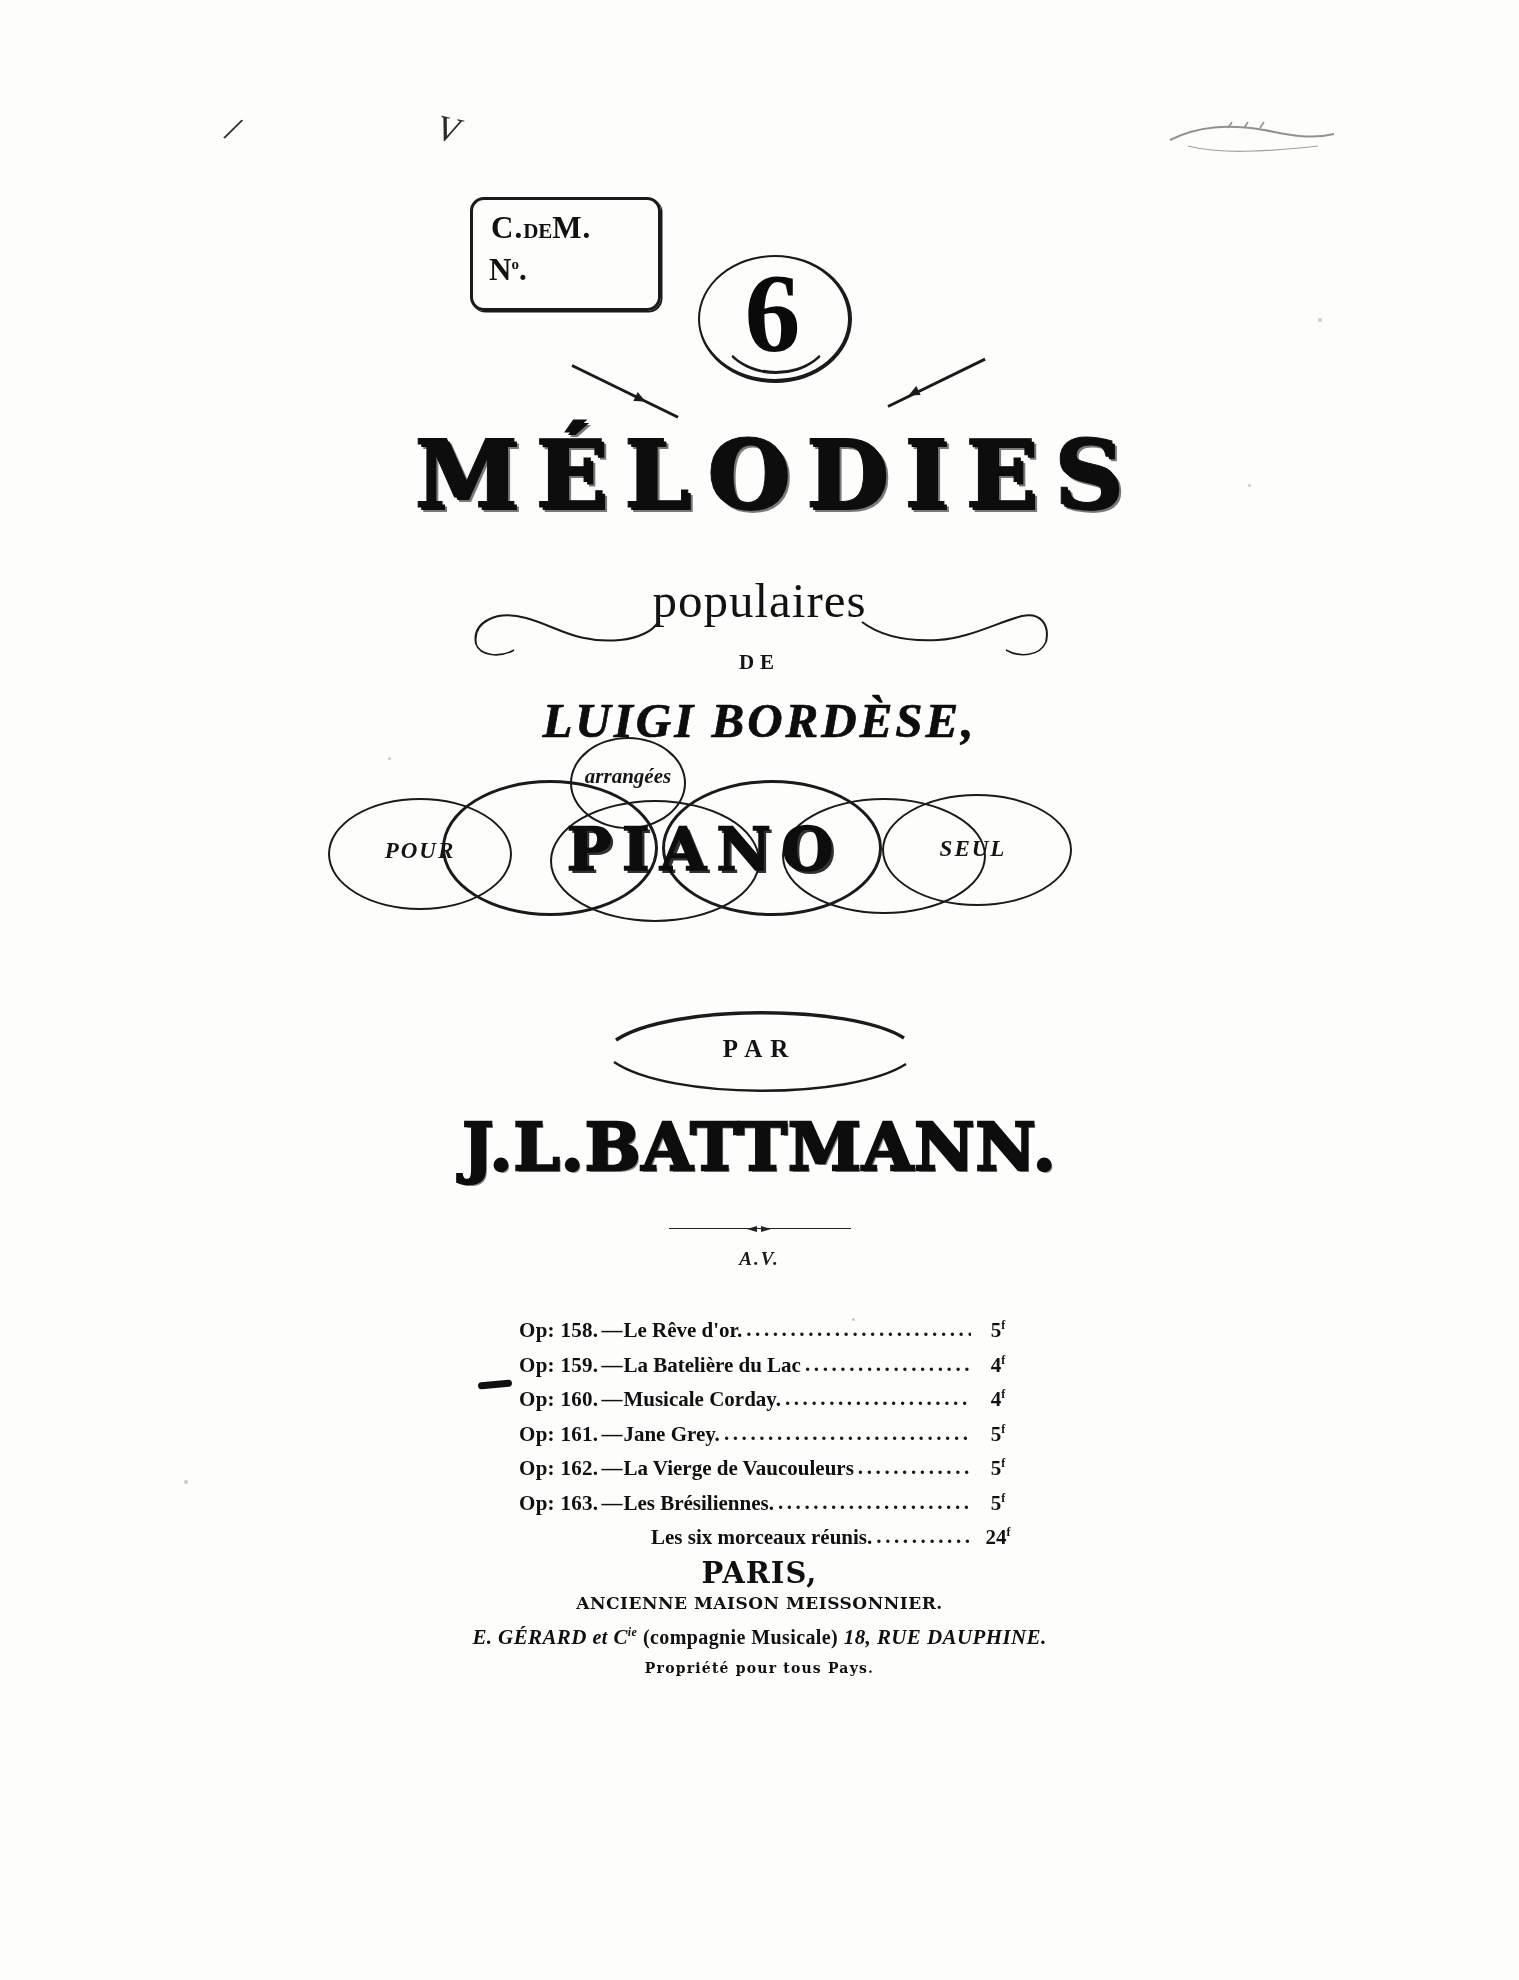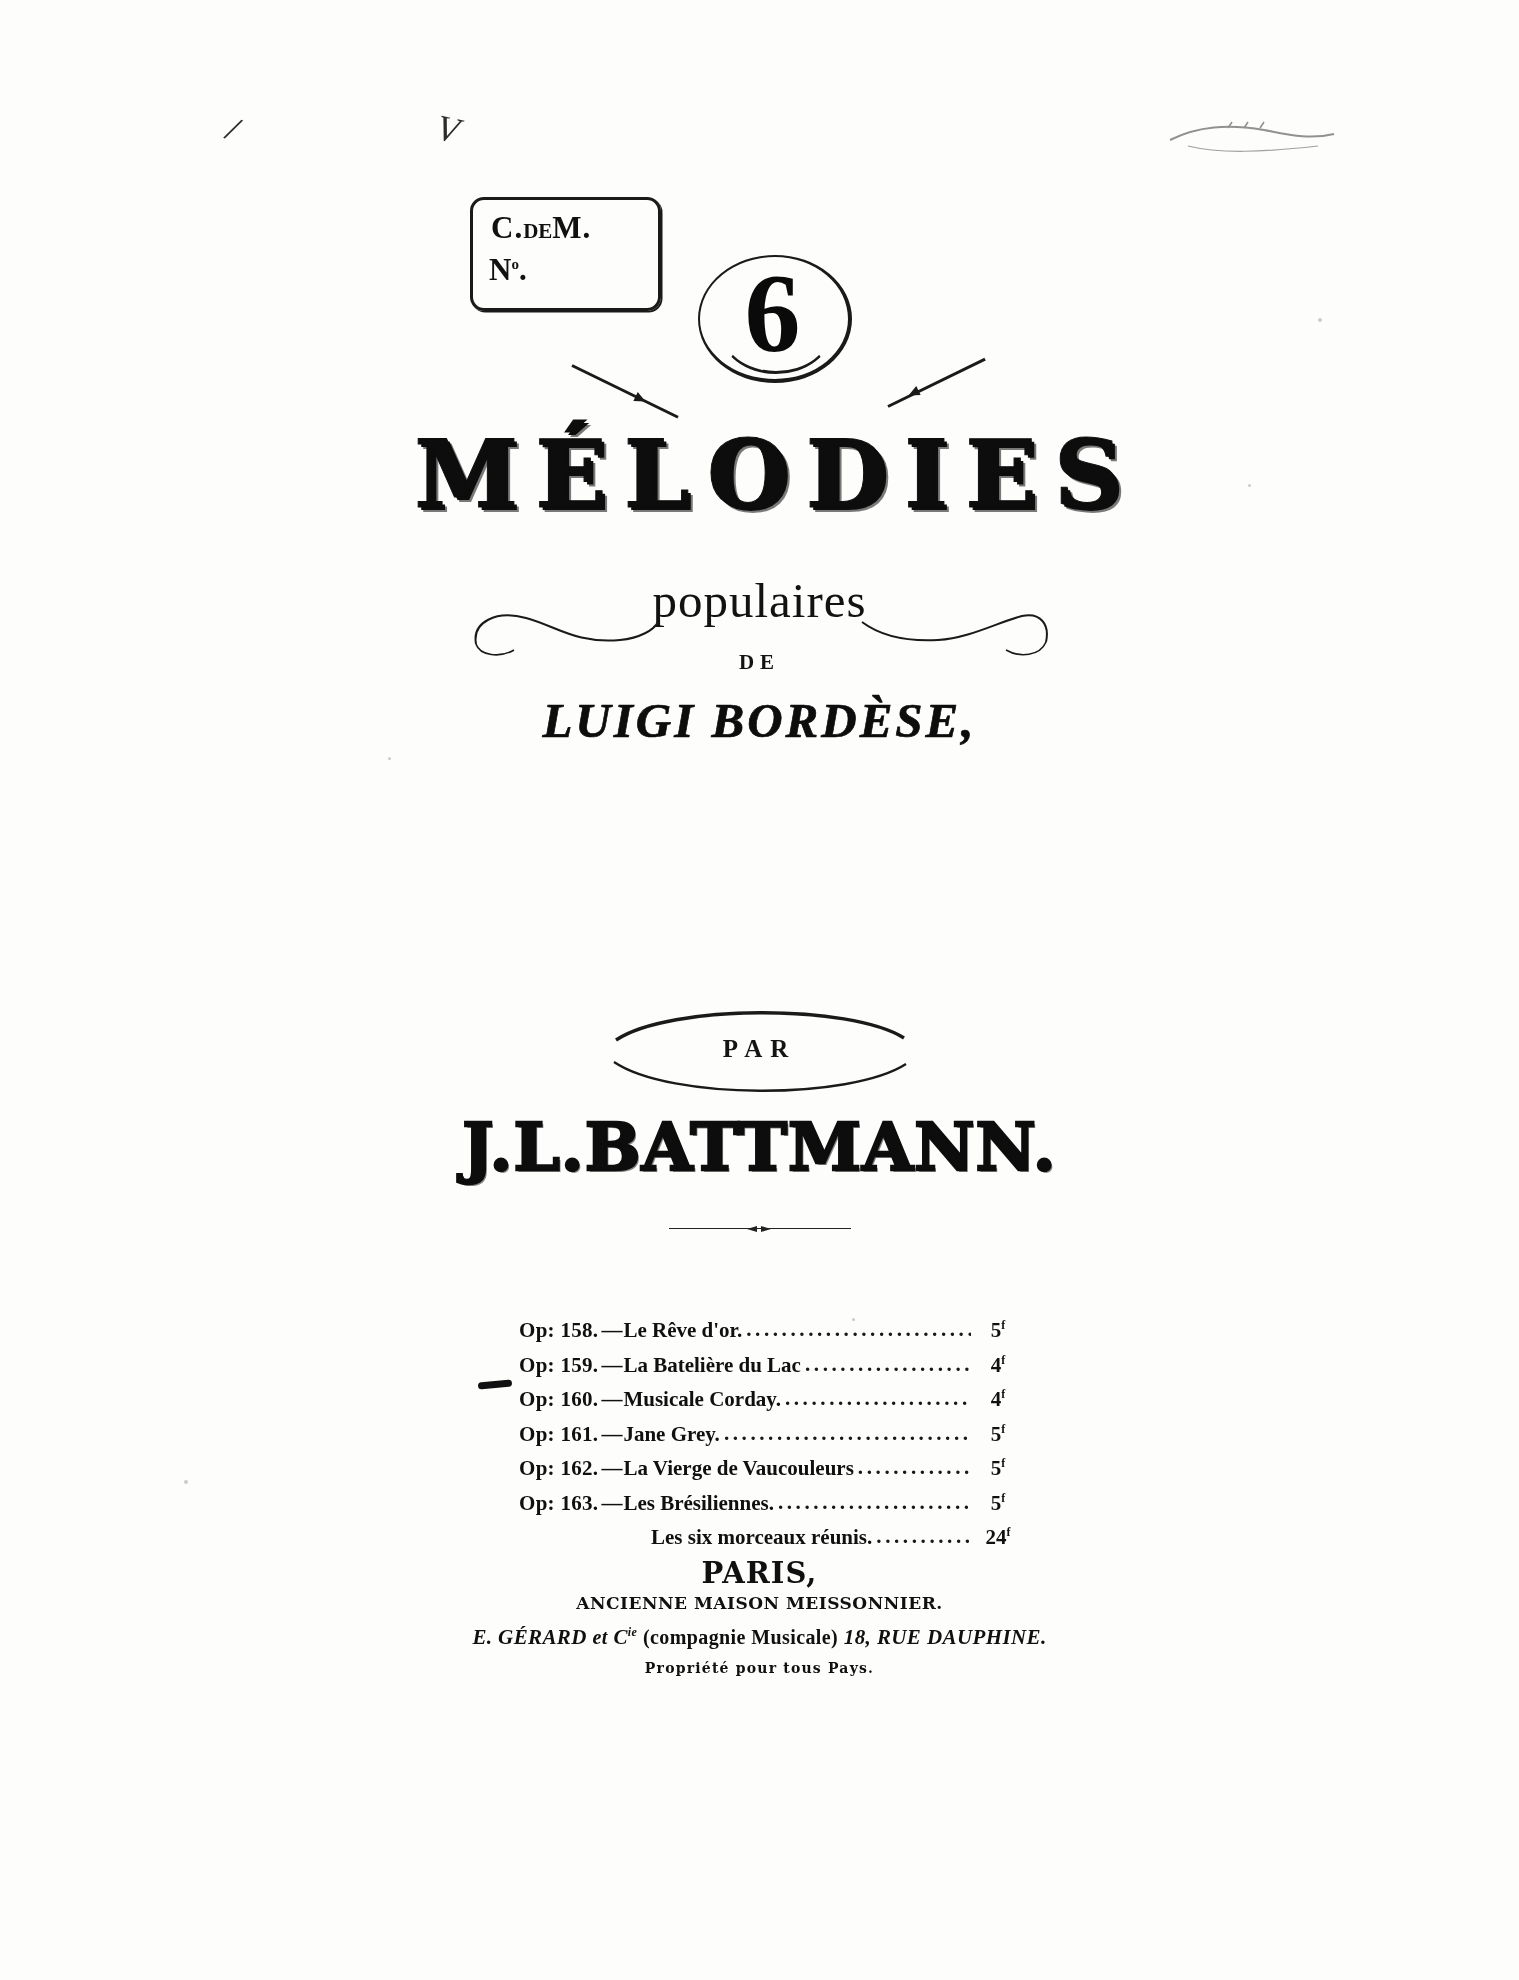--- a/index.html
+++ b/index.html
@@ -515,32 +515,47 @@
   </svg>
   <svg id="swash-right" viewBox="0 0 190 60">
     <path d="M2,22 C18,34 40,42 78,40 C110,38 138,22 162,16 C180,12 190,24 186,42" fill="none" stroke="#1a1a1a" stroke-width="2"></path>
     <path d="M186,42 C180,56 160,58 146,50" fill="none" stroke="#1a1a1a" stroke-width="1.6"></path>
   </svg>
 
   <div class="ctr" id="title-de">DE</div>
 
   <div class="ctr" id="composer-name">LUIGI BORDÈSE,</div>
 
+  <div id="oval-chain">
+    <div class="oval" id="oval-a"></div>
+    <div class="oval thick" id="oval-b"></div>
+    <div class="oval" id="oval-c"></div>
+    <div class="oval thick" id="oval-d"></div>
+    <div class="oval" id="oval-e"></div>
+    <div class="oval" id="oval-f"></div>
+    <div class="oval" id="oval-arr"></div>
+
+    <div id="label-arrangees">arrangées</div>
+    <div id="label-pour">POUR</div>
+    <div id="label-piano">PIANO</div>
+    <div id="label-seul">SEUL</div>
+  </div>
 
   <svg class="par-arc" id="par-arc-top" viewBox="0 0 300 42">
     <path d="M6,40 C60,4 240,4 294,38" fill="none" stroke="#1a1a1a" stroke-width="3.4"></path>
   </svg>
   <div class="ctr" id="label-par">PAR</div>
   <svg class="par-arc" id="par-arc-bottom" viewBox="0 0 300 42">
     <path d="M4,2 C60,40 240,40 296,4" fill="none" stroke="#1a1a1a" stroke-width="2.4"></path>
   </svg>
 
   <div class="ctr" id="arranger-name">J.L.BATTMANN.</div>
 
   <div id="short-rule"></div>
+  <div class="ctr" id="label-av">A.V.</div>
 
   <div id="pen-mark"></div>
   <div id="contents">
 
     <div class="contents-row">
       <span class="op">Op: 158.</span>
       <span class="em-dash">—</span>
       <span class="work">Le Rêve d'or.</span>
       <span class="leader">....................................................</span>
       <span class="price"><span>5</span><sup>f</sup></span>

